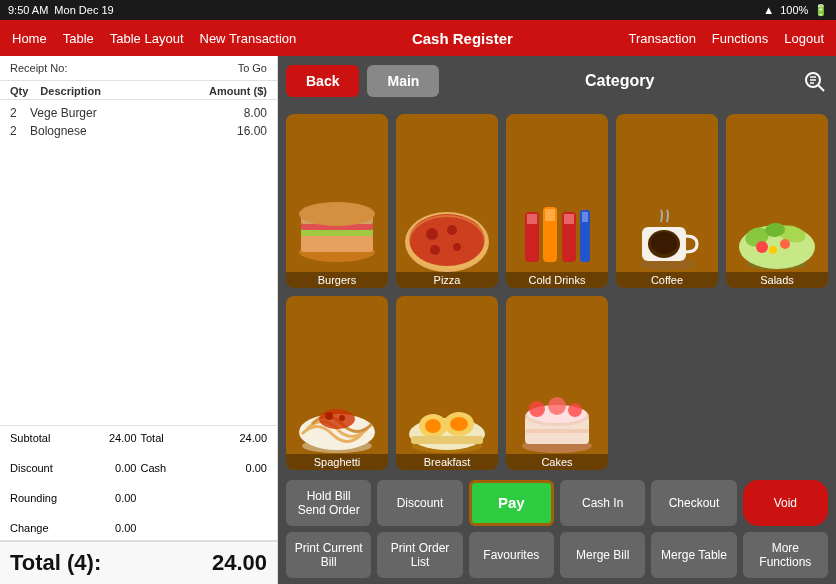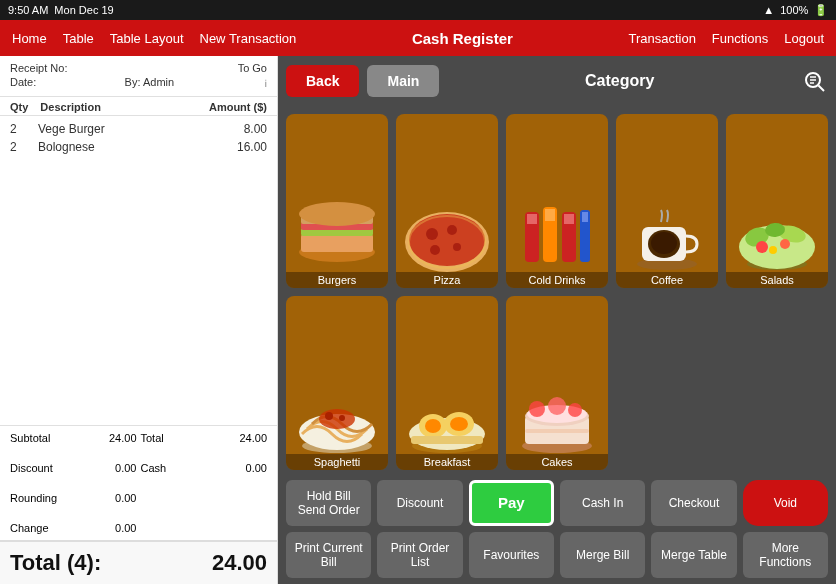--- a/index.html
+++ b/index.html
@@ -36,21 +36,21 @@
     #receipt-header {
       padding: 6px 10px 4px 10px; border-bottom: 1px solid #e0e0e0;
       font-size: 11px; color: #333;
     }
     .receipt-row { display: flex; justify-content: space-between; margin-bottom: 2px; }
     .receipt-col-labels { display: flex; gap: 4px; padding: 4px 10px 2px 10px; font-size: 11px; font-weight: 600; color: #333; border-bottom: 1px solid #e0e0e0; }
     .receipt-col-labels span:last-child { margin-left: auto; }
     #receipt-items { flex: 1; padding: 4px 0; overflow-y: auto; }
     .receipt-item { display: flex; align-items: baseline; padding: 2px 10px; font-size: 12px; }
     .receipt-item .qty { width: 20px; color: #333; }
-    .receipt-item .desc { flex: 1; color: #333; margin-left: 8px; }
+    .receipt-item .desc { flex: 1; color: #333; }
     .receipt-item .amt { color: #333; text-align: right; min-width: 40px; }
 
     #receipt-totals { padding: 6px 10px; border-top: 1px solid #e0e0e0; font-size: 12px; }
 
     #grand-total {
       padding: 8px 10px; background: #f8f8f8; border-top: 2px solid #ddd;
       display: flex; align-items: center; justify-content: space-between;
       font-size: 22px; font-weight: 700; color: #111;
     }
 
@@ -96,21 +96,21 @@
       gap: 6px;
     }
     .action-btn {
       background: #666; color: #fff; border: none; border-radius: 6px;
       font-size: 12px; font-weight: 500; cursor: pointer; text-align: center;
       line-height: 1.2; padding: 4px;
     }
     .action-btn.red { background: #cc1111; border-radius: 15px; }
     .action-btn.pay {
       background: #2ecc40; color: #fff;
-      border: 3px solid #ffffff;
+      border: 3px solid #a16207;
       font-size: 15px; font-weight: 700;
     }
 
     
     .food-svg { width: 100%; height: 80px; }
   </style>
 </head>
 <body>
 
 <div id="status-bar">
@@ -140,25 +140,20 @@
   </div>
 </div>
 
 <div id="main">
 
   <div id="left-panel">
     <div id="receipt-header">
       <div class="receipt-row">
         <span>Receipt No:</span>
         <span>To Go</span>
-      </div>
-      <div class="receipt-row">
-        <span>Date:</span>
-        <span>By: Admin</span>
-        <span style="font-size:10px;color:#888;margin-left:2px;">ℹ</span>
       </div>
     </div>
     <div class="receipt-col-labels">
       <span>Qty</span>
       <span style="margin-left:8px;">Description</span>
       <span style="margin-left:auto;">Amount ($)</span>
     </div>
     <div id="receipt-items">
       <div class="receipt-item">
         <span class="qty">2</span>

